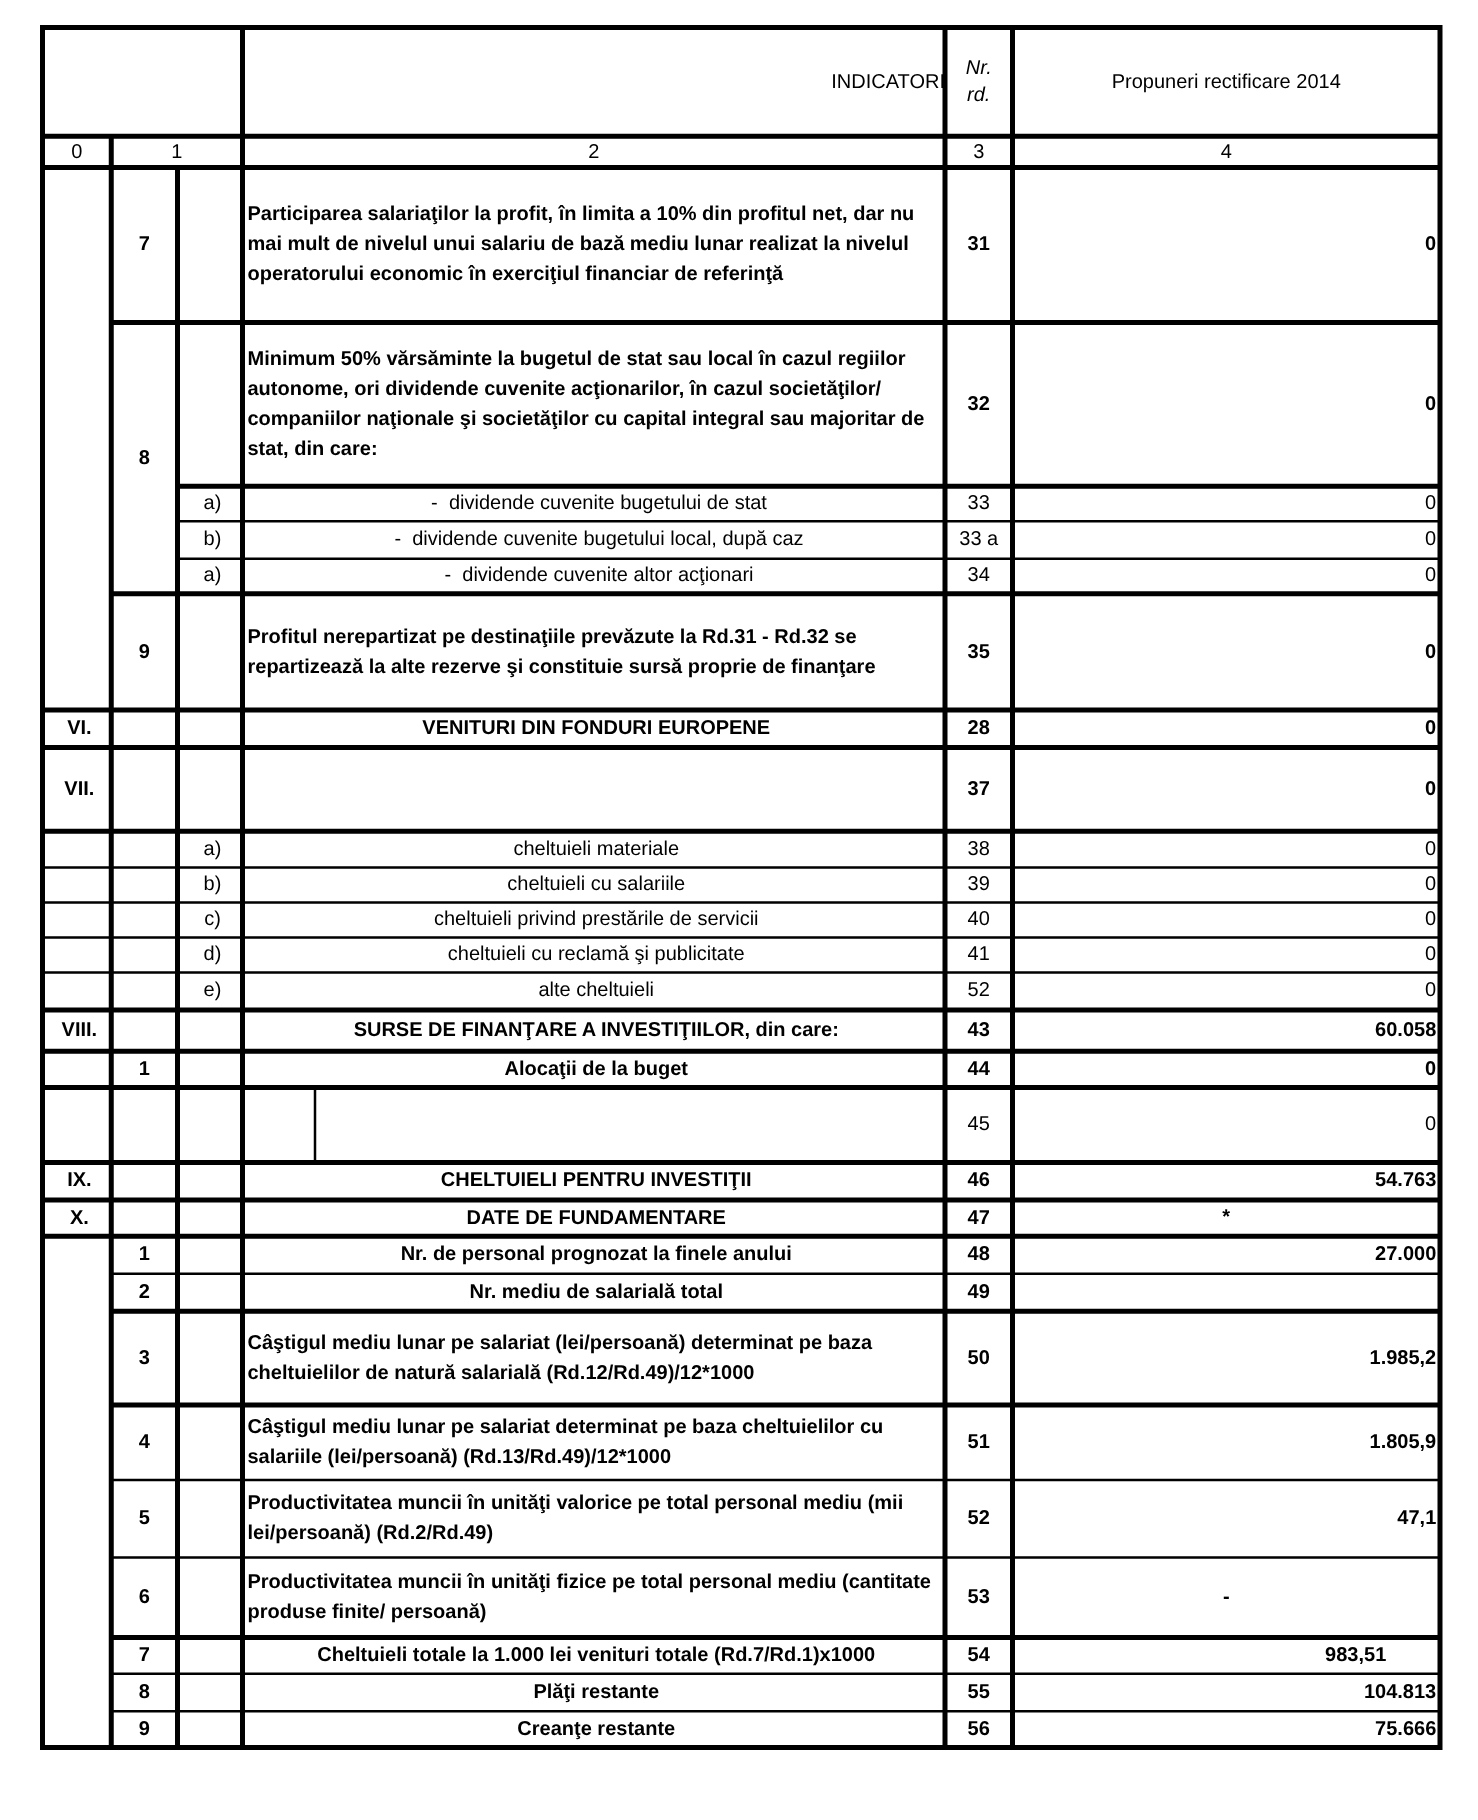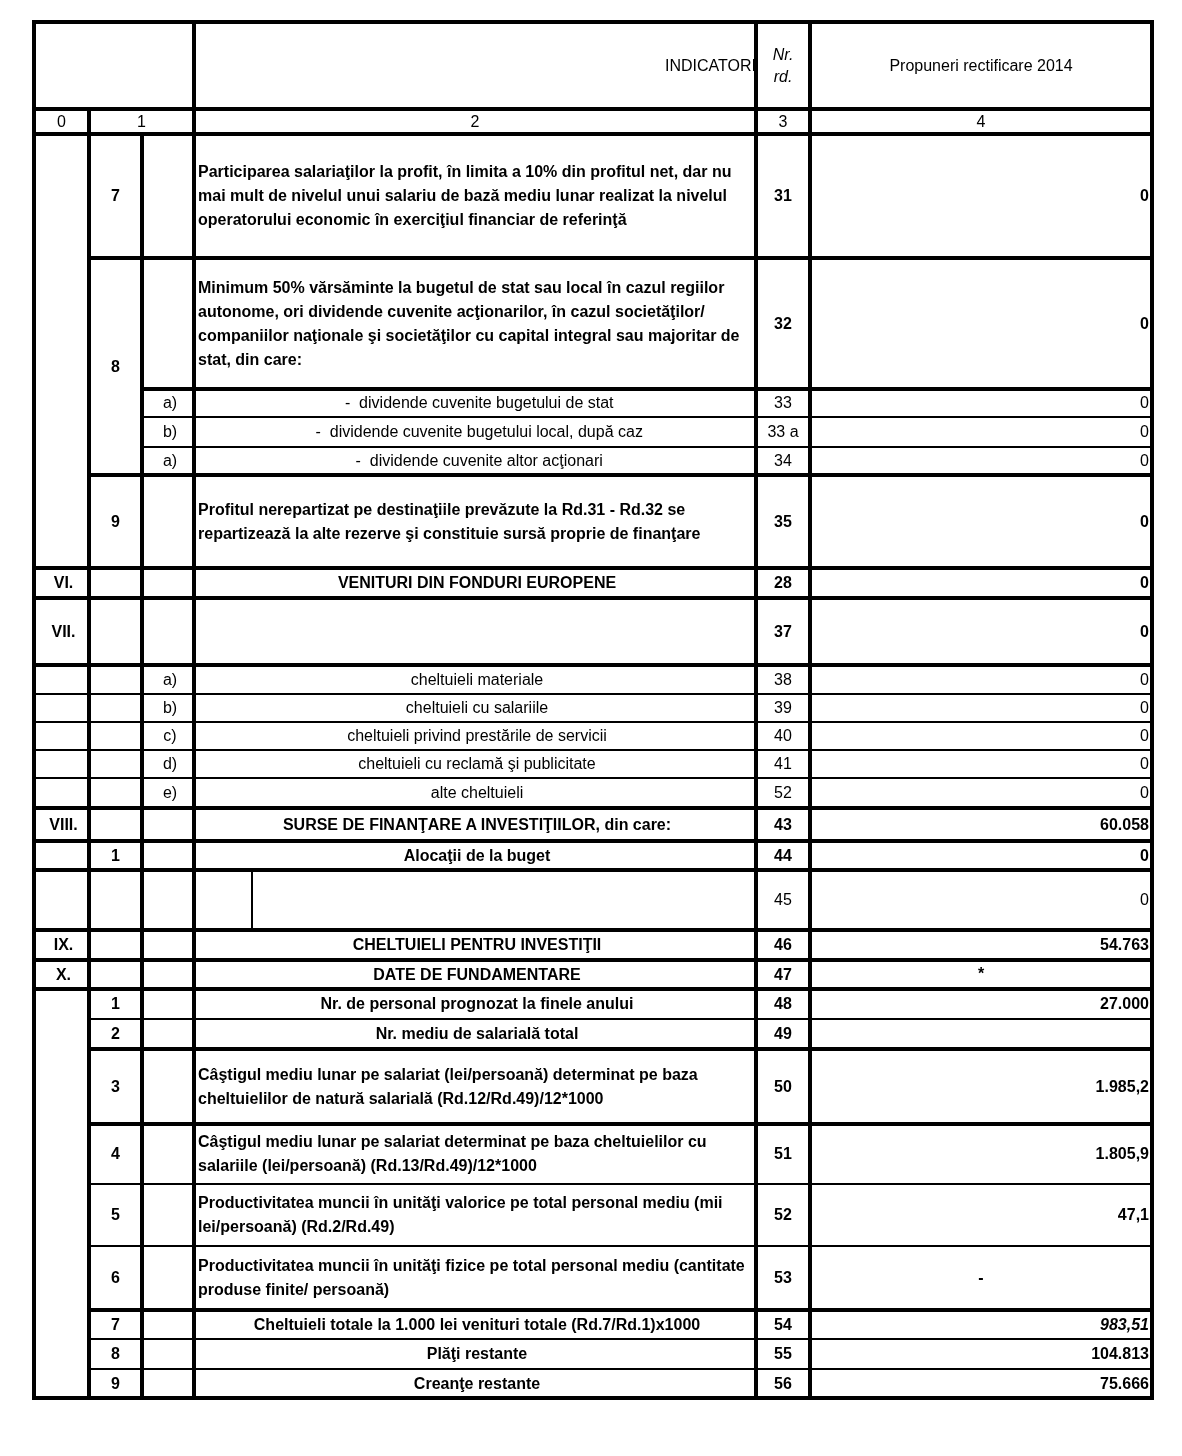--- a/index.html
+++ b/index.html
@@ -313,21 +313,21 @@
     </div>
     <div class="cell c b" style="left: 89px; top: 1310px; width: 53px; height: 29px;">
       <span class="txt">7</span>
     </div>
     <div class="cell l b" style="left: 194px; top: 1310px; width: 562px; height: 29px;">
       <span class="txt">Cheltuieli totale la 1.000 lei venituri totale (Rd.7/Rd.1)x1000</span>
     </div>
     <div class="cell c b" style="left: 756px; top: 1310px; width: 54px; height: 29px;">
       <span class="txt">54</span>
     </div>
-    <div class="cell r b" style="left: 810px; top: 1310px; width: 342px; height: 29px; font-style: italic;">
+    <div class="cell r b" style="left: 770px; top: 1310px; width: 342px; height: 29px;">
       <span class="txt">983,51</span>
     </div>
     <div class="cell c b" style="left: 89px; top: 1339px; width: 53px; height: 30px;">
       <span class="txt">8</span>
     </div>
     <div class="cell l b" style="left: 194px; top: 1339px; width: 562px; height: 30px;">
       <span class="txt">Plăţi restante</span>
     </div>
     <div class="cell c b" style="left: 756px; top: 1339px; width: 54px; height: 30px;">
       <span class="txt">55</span>

